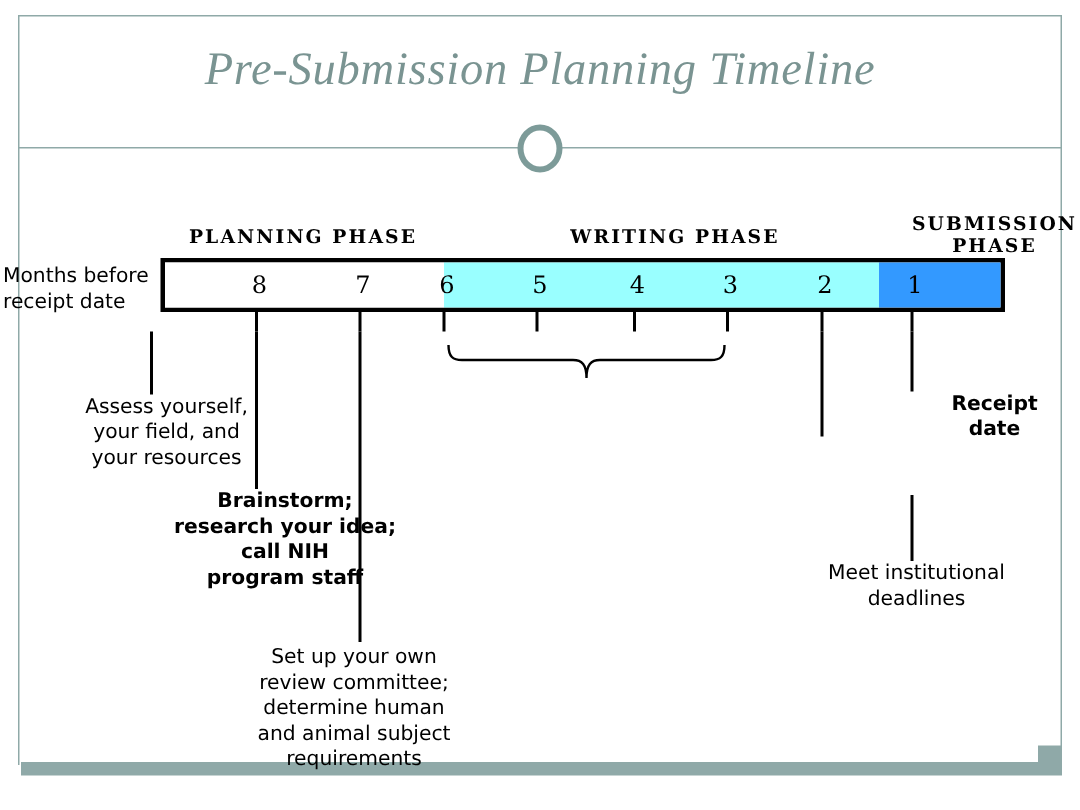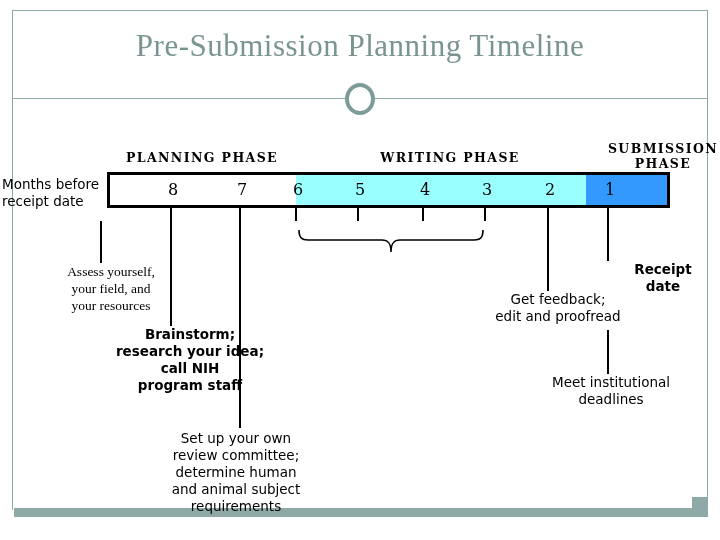--- a/index.html
+++ b/index.html
@@ -63,20 +63,21 @@
     background: #8fa9a8;
   }
 
   
   .slide-title {
     position: absolute;
     left: 0; top: 28px;
     width: 720px;
     text-align: center;
     font-family: "Liberation Serif", "DejaVu Serif", serif;
+    font-style: italic;
     font-size: 31px;
     letter-spacing: 0.5px;
     color: #7a9492;
     white-space: nowrap;
   }
 
   
   .phase-label {
     position: absolute;
     font-family: "DejaVu Serif", serif;
@@ -149,21 +150,21 @@
 
   
   .callout {
     position: absolute;
     text-align: center;
     font-size: 13.5px;
     line-height: 17px;
     color: #000000;
     white-space: pre-line;
   }
-  #callout-assess       { left: 38px;  top: 263px; width: 146px; font-family: Liberation Serif, serif; }
+  #callout-assess       { left: 38px;  top: 263px; width: 146px; }
   #callout-brainstorm   { left: 110px; top: 326px; width: 160px; font-weight: bold; }
   #callout-committee    { left: 152px; top: 430px; width: 168px; }
   #callout-outline      { left: 292px; top: 275px; width: 196px;
                           overflow: hidden; height: 54px; }
   #callout-feedback     { left: 484px; top: 291px; width: 148px; }
   #callout-deadlines    { left: 534px; top: 374px; width: 154px; }
   #callout-receipt      { left: 622px; top: 261px; width: 82px;
                           font-weight: bold; }
 
   
@@ -241,22 +242,20 @@
 call NIH
 program staff</div>
 
   <div class="callout" id="callout-committee">Set up your own
 review committee;
 determine human
 and animal subject
 requirements</div>
 
 
-  <div class="callout" id="callout-feedback">Get feedback;
-edit and proofread</div>
 
   <div class="callout" id="callout-deadlines">Meet institutional
 deadlines</div>
 
   <div class="callout" id="callout-receipt">Receipt
 date</div>
 
 </div>
 
 </body></html>

